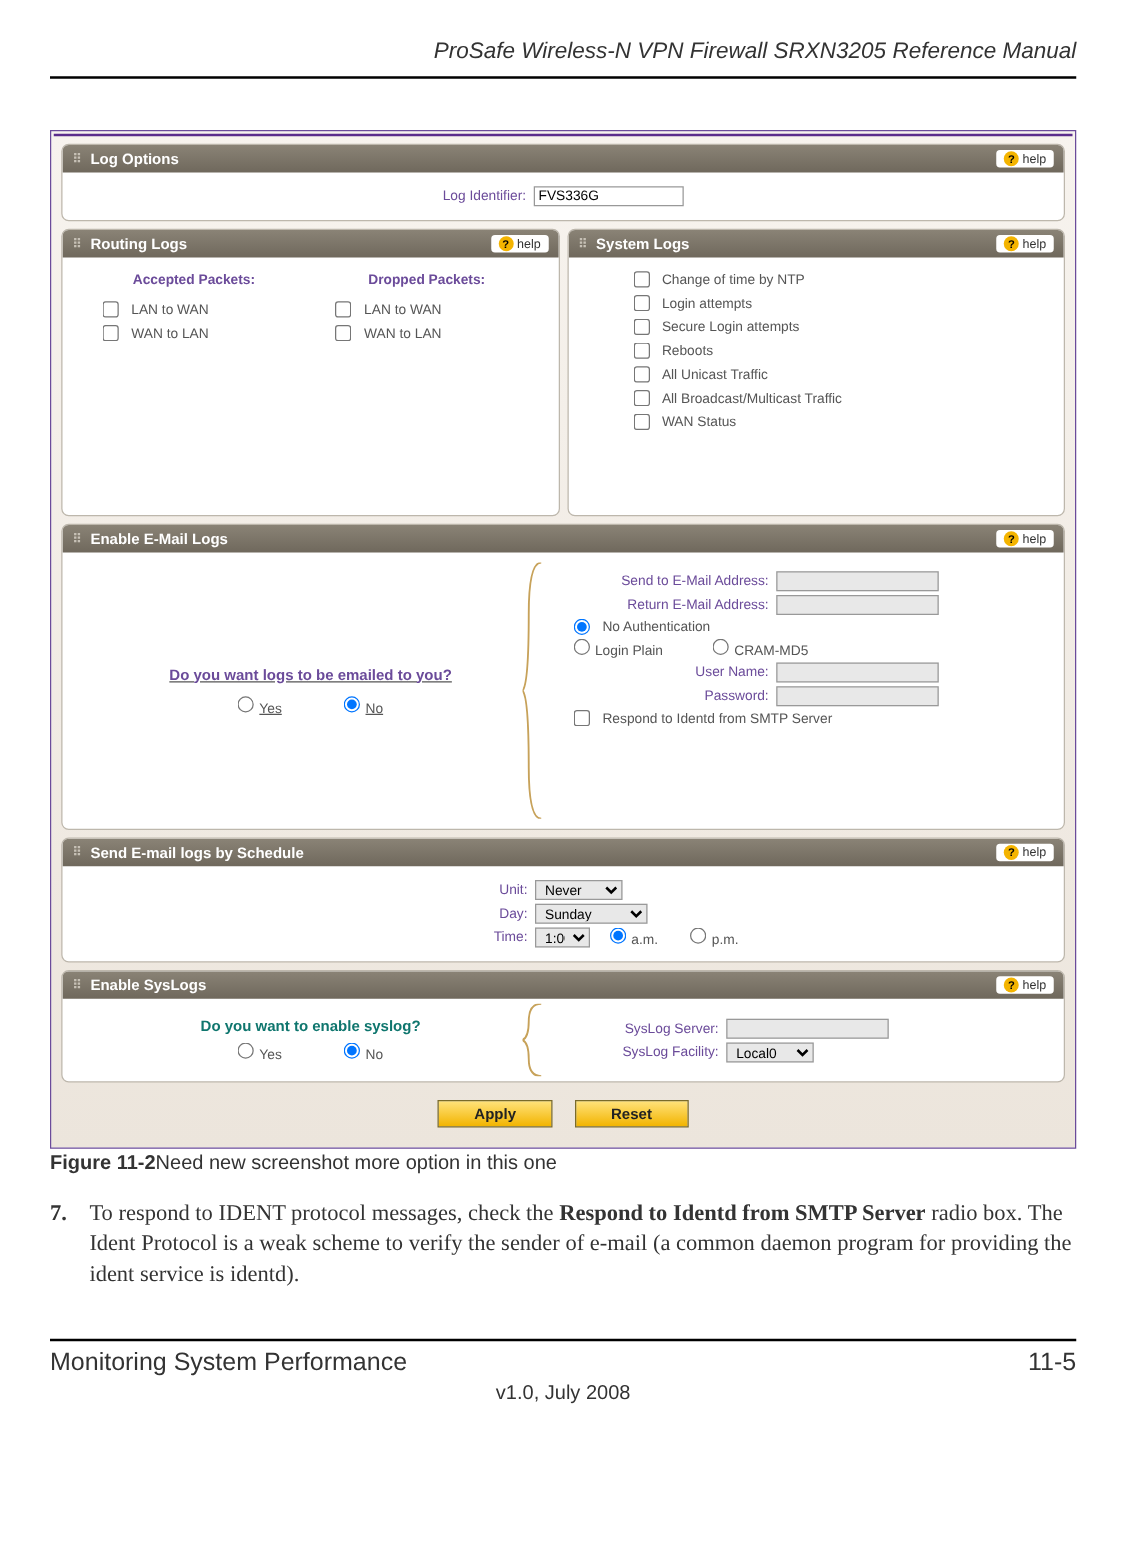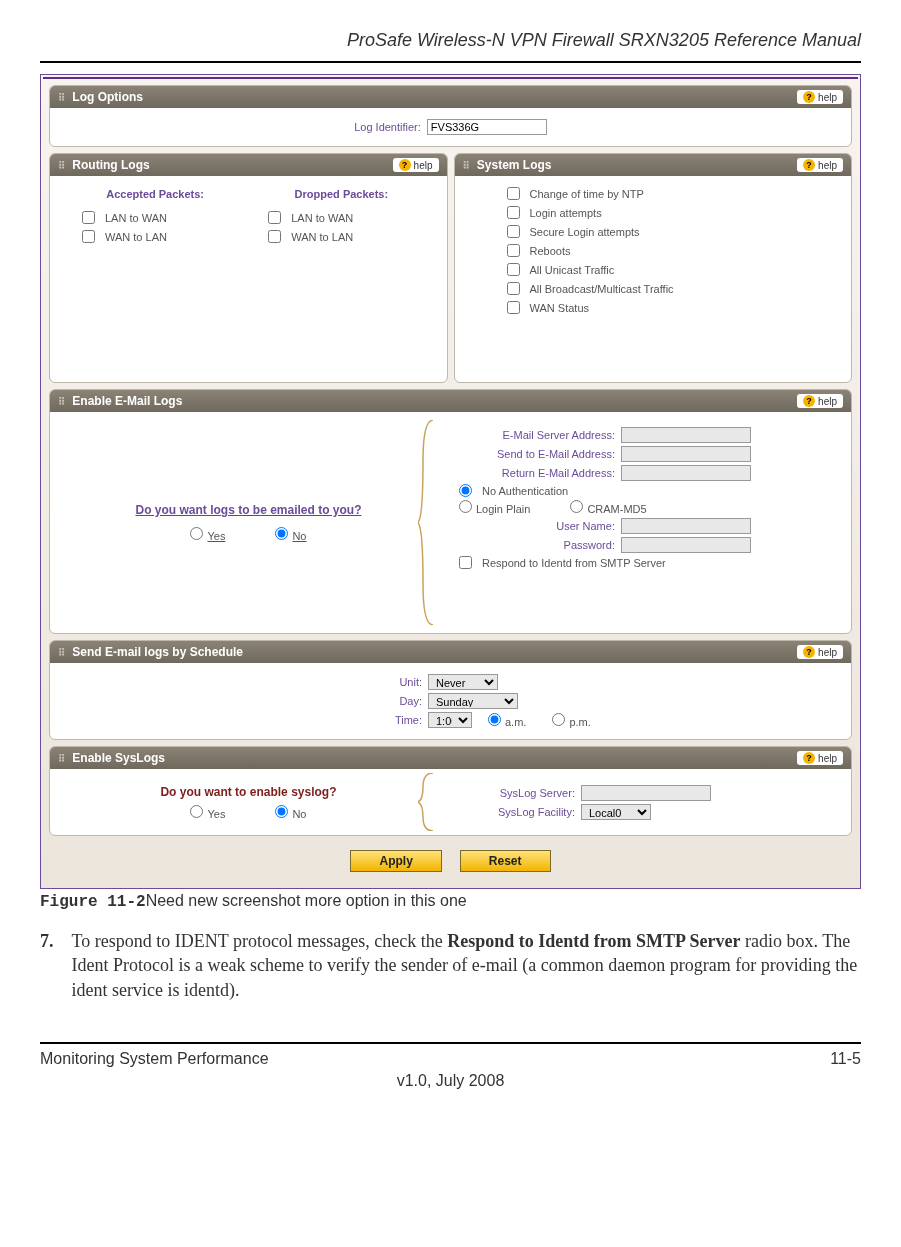--- a/index.html
+++ b/index.html
@@ -12,21 +12,21 @@
     width: 901px;
     box-sizing: border-box;
   }
   .doc-header {
     text-align: right;
     font-style: italic;
     font-size: 18px;
     font-family: Arial, sans-serif;
     padding-bottom: 10px;
     border-bottom: 2px solid #000;
-    margin-bottom: 11px;
+    margin-bottom: 41px;
   }
   .screenshot-frame {
     border: 1px solid #6b4b9a;
     background: linear-gradient(#f7f3ee, #ece5dc);
     padding: 2px;
   }
   .tab-bar {
     background: #fff;
     display: flex;
     align-items: stretch;
@@ -192,21 +192,21 @@
     left: 46%;
     top: 8px;
     bottom: 8px;
     width: 20px;
   }
   .brace svg { width: 100%; height: 100%; }
   .schedule-body .field-row .field-label { width: 360px; }
   .schedule-body .field-row { justify-content: flex-start; }
   .syslog-body { display: flex; align-items: center; position: relative; min-height: 50px;}
   .syslog-left { flex: 0 0 48%; text-align: center; }
-  .syslog-left .q { color: #7f1d1d; font-weight: bold; font-size: 12px; margin-bottom: 6px;}
+  .syslog-left .q { color: #0f766e; font-weight: bold; font-size: 12px; margin-bottom: 6px;}
   .syslog-right { flex: 1; padding-left: 20px;}
   .syslog-right .field-row { justify-content: flex-start; }
   .syslog-right .field-label { width: 120px; }
   .button-row {
     display: flex;
     justify-content: center;
     gap: 18px;
     padding: 8px 0;
   }
   .action-btn {
@@ -216,34 +216,34 @@
     font-size: 12px;
     padding: 3px 28px;
     font-family: inherit;
     color: #222;
   }
   .figure-caption {
     font-family: Arial, sans-serif;
     font-size: 16px;
     margin: 3px 0 18px;
   }
-  .figure-caption b { font-weight: bold; font-family: Liberation Mono, monospace; }
+  .figure-caption b { font-weight: bold; }
   .body-para {
     font-family: "Times New Roman", serif;
     font-size: 18px;
     line-height: 1.35;
     display: flex;
     gap: 18px;
     margin-bottom: 40px;
   }
   .body-para .num { font-weight: bold; flex: 0 0 auto; }
   .doc-footer-rule { border-top: 2px solid #000; margin-top: 10px; }
   .doc-footer {
     font-family: Arial, sans-serif;
-    font-size: 16px;
+    font-size: 20px;
     display: flex;
     justify-content: space-between;
     padding-top: 6px;
   }
   .doc-footer-center {
     text-align: center;
     font-family: Arial, sans-serif;
     font-size: 16px;
     margin-top: 4px;
   }
@@ -376,24 +376,20 @@
             <label><input type="radio" name="emq" checked="" style=""><span>No</span></label>
           </div>
         </div>
         <div class="brace">
           <svg viewBox="0 0 20 200" preserveAspectRatio="none">
               <path d="M15 0 Q5 0 5 40 Q5 95 0 100 Q5 105 5 160 Q5 200 15 200" fill="none" stroke="#c7a25a" stroke-width="1.5"></path>
             </svg>
         </div>
         <div class="email-right">
           <div class="field-row">
-              <span class="field-label">E-Mail Server Address:</span>
-              <input type="text" style="width: 130px;">
-            </div>
-          <div class="field-row">
               <span class="field-label">Send to E-Mail Address:</span>
               <input type="text" style="width: 130px;">
             </div>
           <div class="field-row">
               <span class="field-label">Return E-Mail Address:</span>
               <input type="text" style="width: 130px;">
             </div>
           <div class="field-row" style="padding-left:4px">
               <input type="radio" name="auth" checked="" style="">
               <span>No Authentication</span>

